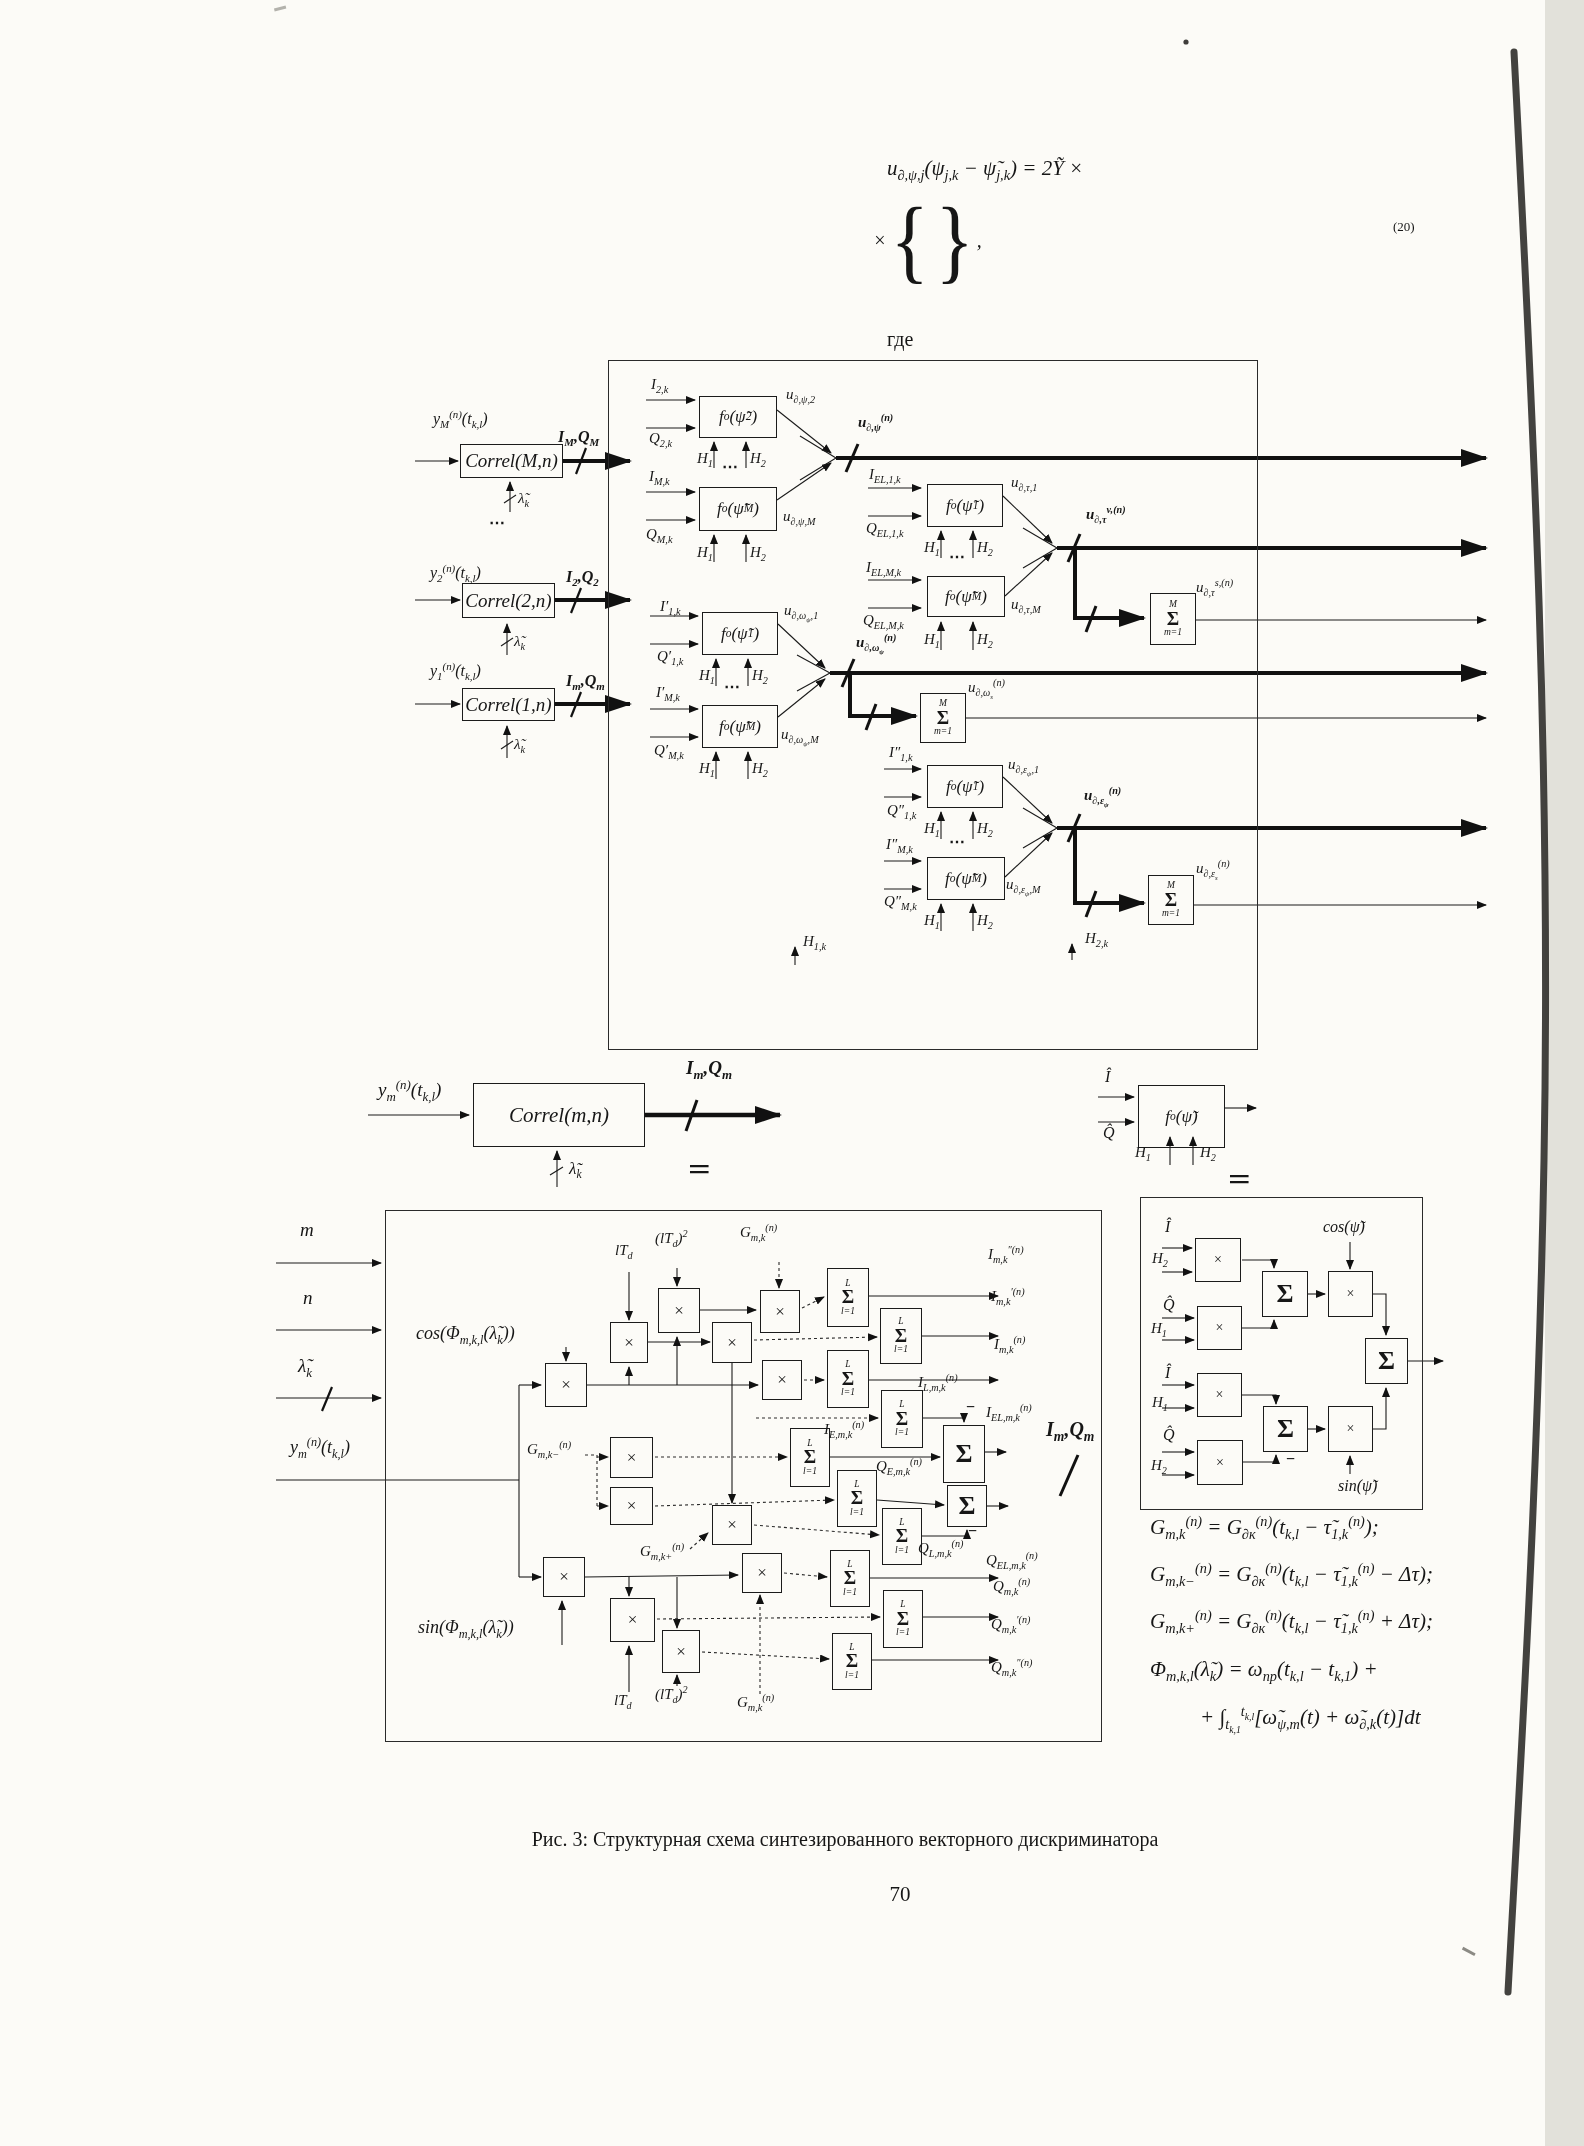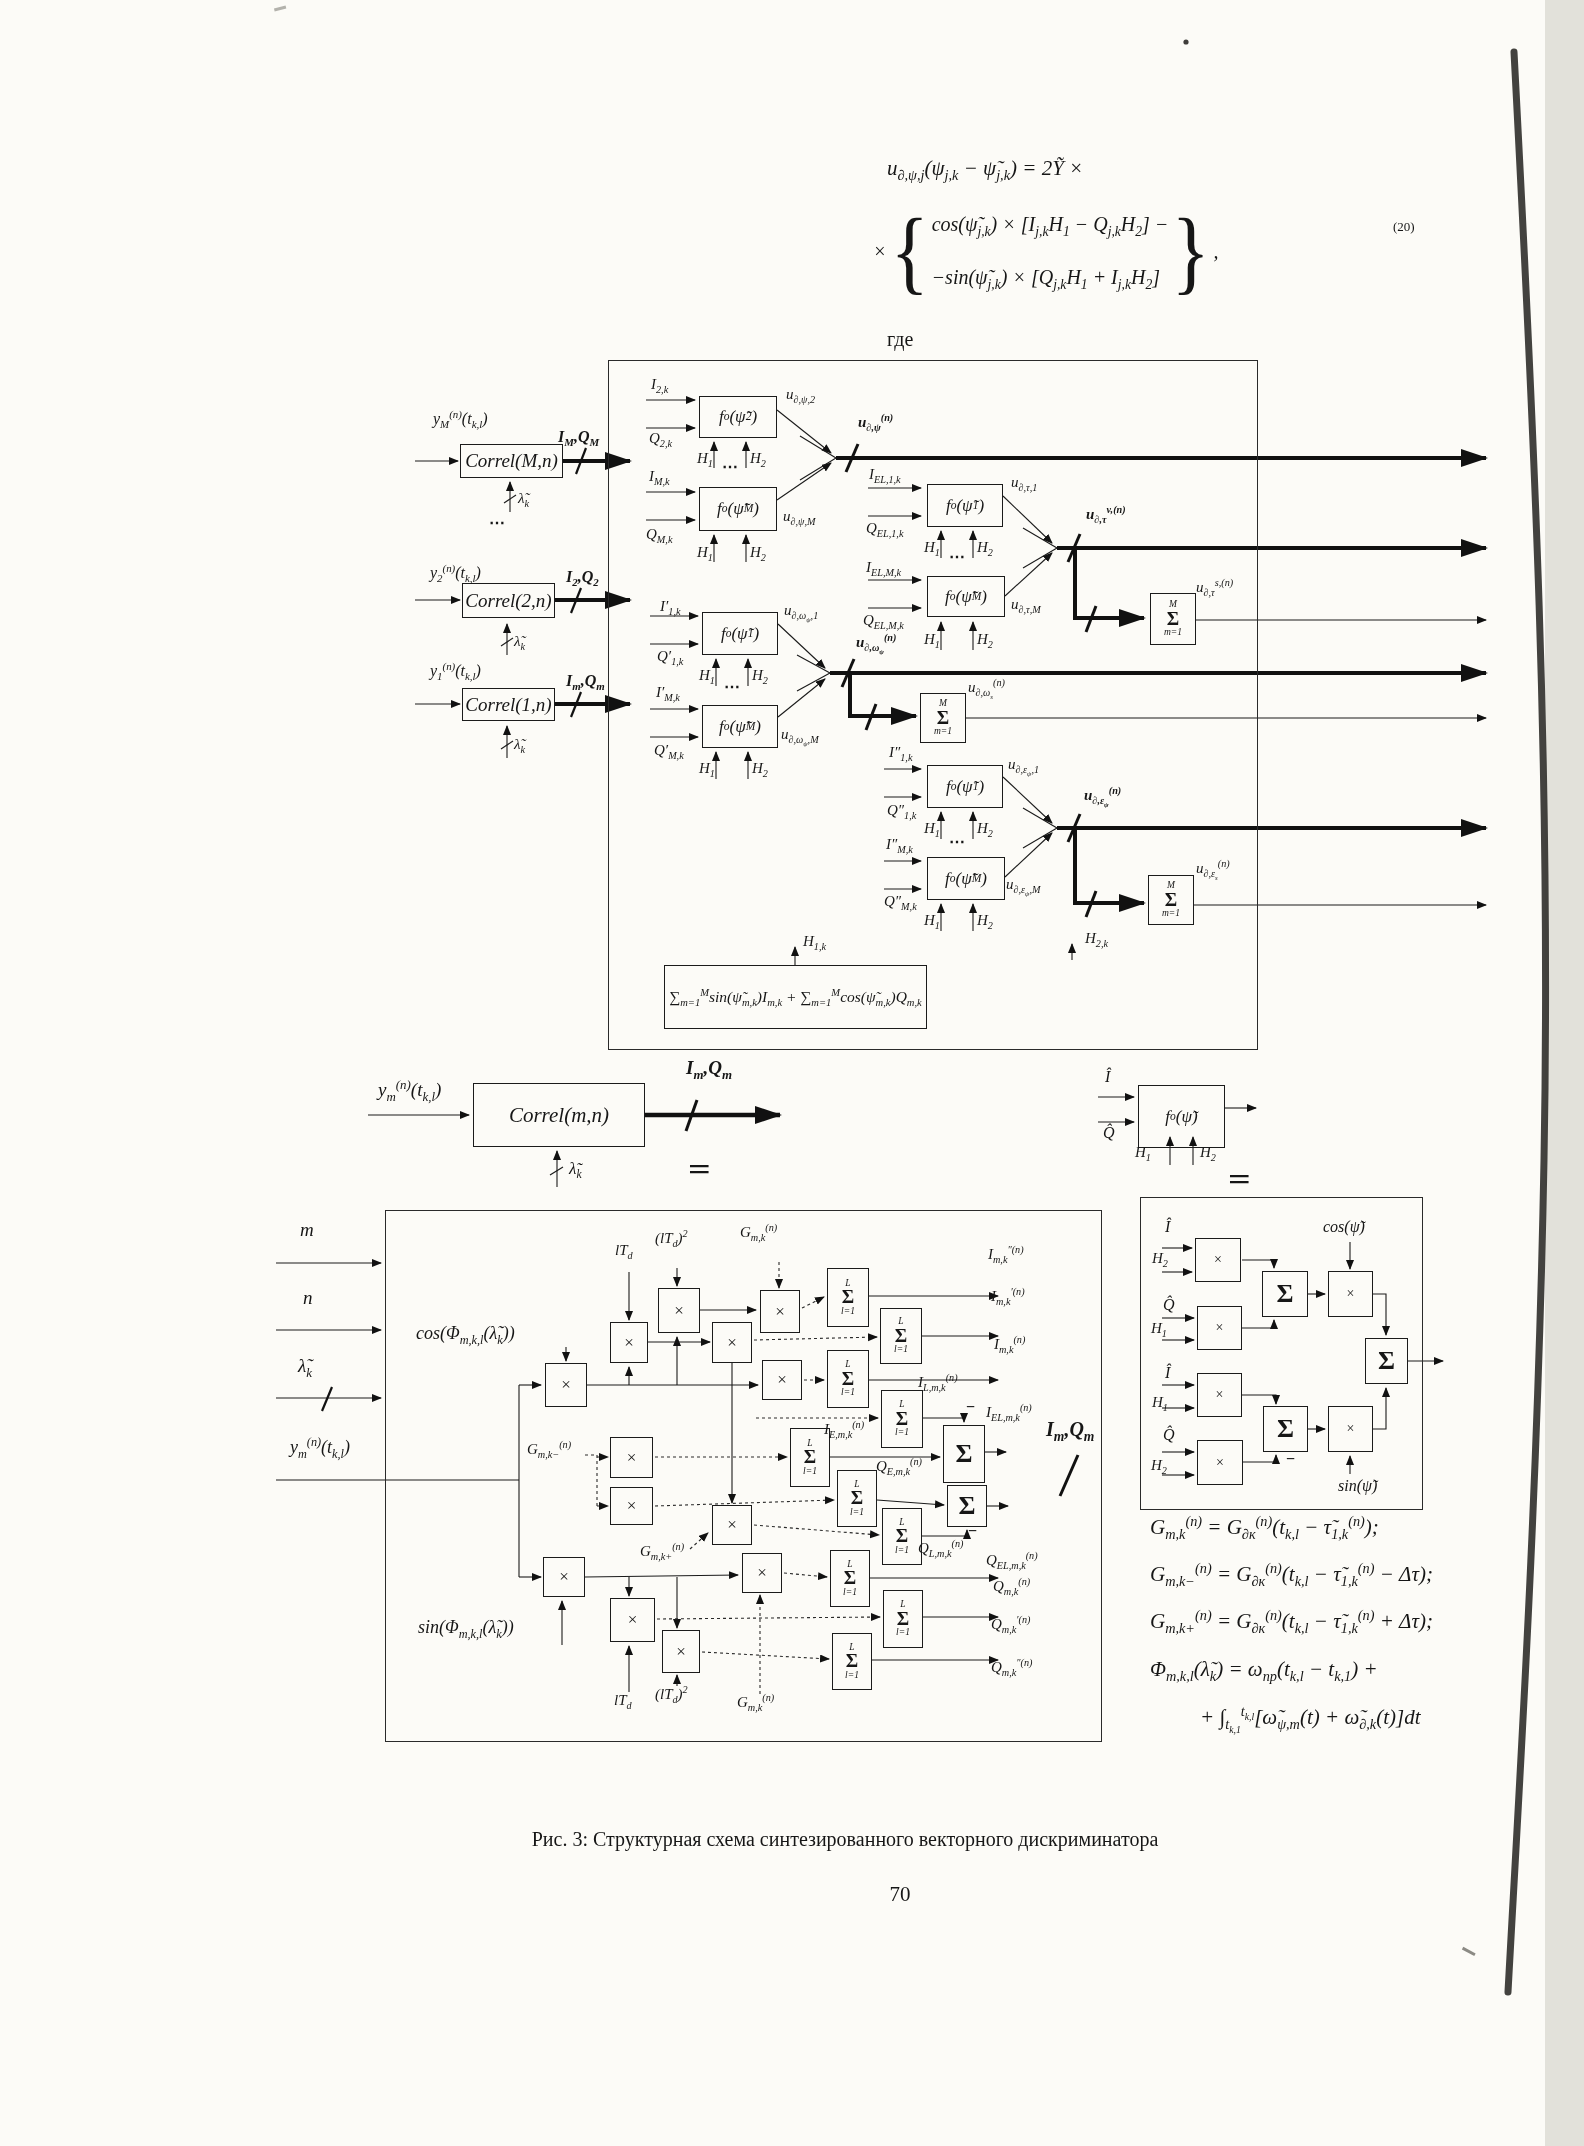--- a/index.html
+++ b/index.html
@@ -248,24 +248,20 @@
       <rect x="1462" y="1950" width="14" height="3" fill="#8b8a84" transform="rotate(28 1469 1951)"></rect>
       <rect x="274" y="7" width="12" height="3" fill="#b3b2ac" transform="rotate(-14 280 8)"></rect>
     </g>
   </svg>
 
 
   <div class="eqrow" style="left:887px;top:156px;">u<sub>∂,ψ,j</sub>(ψ<sub>j,k</sub> − ψ̃<sub>j,k</sub>) = 2Ỹ ×</div>
   <div class="brgrp" style="left:873px;top:198px;">
     <span>×</span>
     <span class="brace">{</span>
-    <span class="brcol">
-      <div>cos(ψ̃<sub>j,k</sub>) × [I<sub>j,k</sub>H<sub>1</sub> − Q<sub>j,k</sub>H<sub>2</sub>] −</div>
-      <div>−sin(ψ̃<sub>j,k</sub>) × [Q<sub>j,k</sub>H<sub>1</sub> + I<sub>j,k</sub>H<sub>2</sub>]</div>
-    </span>
     <span class="brace">}</span>
     <span>,</span>
   </div>
   <div class="L Lr" style="left:1393px;top:220px;font-size:13px;">(20)</div>
   <div class="L Lr" style="left:887px;top:328px;font-size:20px;">где</div>
 
   <div class="frame" style="left:608px;top:360px;width:650px;height:690px;"></div>
 
   <div class="L" style="left:433px;top:410px;">y<sub>M</sub><sup>(n)</sup>(t<sub>k,l</sub>)</div>
   <div class="bx cb" style="left:460px;top:444px;width:103px;height:34px;">Correl(M,n)</div>
@@ -355,23 +351,20 @@
   <div class="L Ls" style="left:1006px;top:876px;">u<sub>∂,ε<sub>ψ</sub>,M</sub></div>
   <div class="L Lb Ls" style="left:1084px;top:787px;">u<sub>∂,ε<sub>ψ</sub></sub><sup>(n)</sup></div>
   <div class="sb" style="left:1148px;top:875px;width:46px;height:50px;">
     <span class="lim">M</span>
     <span class="sg">Σ</span>
     <span class="lim">m=1</span>
   </div>
   <div class="L Ls" style="left:1196px;top:860px;">u<sub>∂,ε<sub>s</sub></sub><sup>(n)</sup></div>
 
   <div class="L Ls" style="left:803px;top:933px;">H<sub>1,k</sub></div>
-  <div class="bx" style="left:664px;top:965px;width:263px;height:64px;">
-    <span class="fx">∑<sub>m=1</sub><sup>M</sup>sin(ψ̃<sub>m,k</sub>)I<sub>m,k</sub> + ∑<sub>m=1</sub><sup>M</sup>cos(ψ̃<sub>m,k</sub>)Q<sub>m,k</sub></span>
-  </div>
   <div class="L Ls" style="left:1085px;top:930px;">H<sub>2,k</sub></div>
 
   <div class="L" style="left:378px;top:1080px;font-size:19px;">y<sub>m</sub><sup>(n)</sup>(t<sub>k,l</sub>)</div>
   <div class="bx cb" style="left:473px;top:1083px;width:172px;height:64px;font-size:21px;">Correl(m,n)</div>
   <div class="L Lb" style="left:686px;top:1058px;font-size:19px;">I<sub>m</sub>,Q<sub>m</sub></div>
   <div class="L" style="left:569px;top:1160px;font-size:17px;">λ̃<sub>k</sub></div>
   <div class="eqv" style="left:688px;top:1146px;">=</div>
 
   <div class="L" style="left:1105px;top:1068px;">Î</div>
   <div class="L" style="left:1103px;top:1124px;">Q̂</div>

